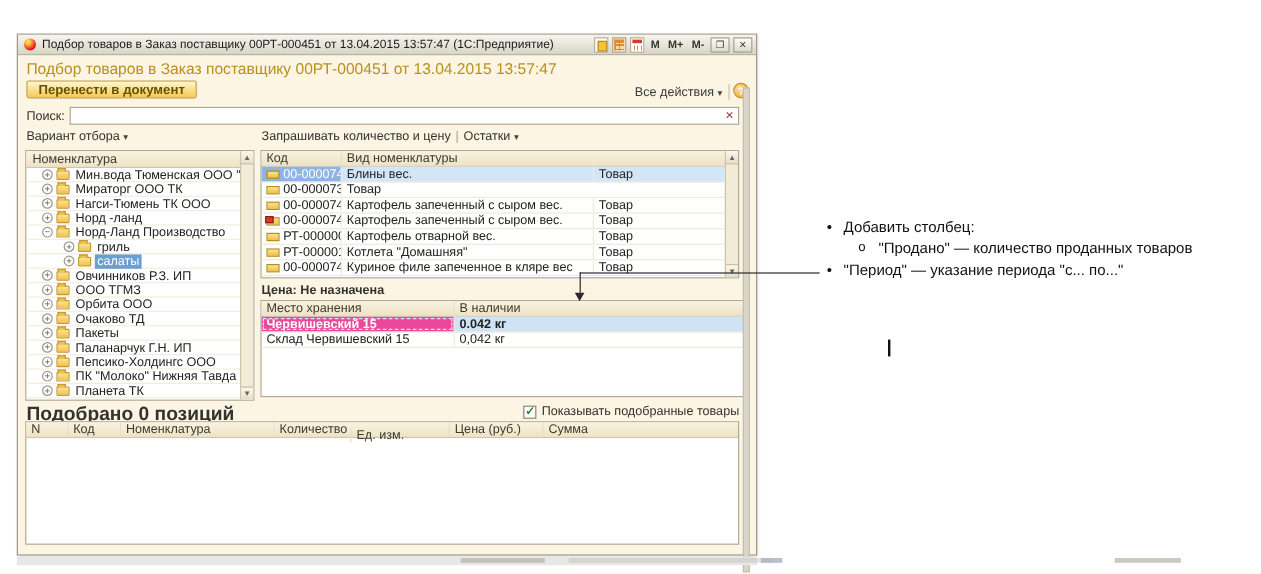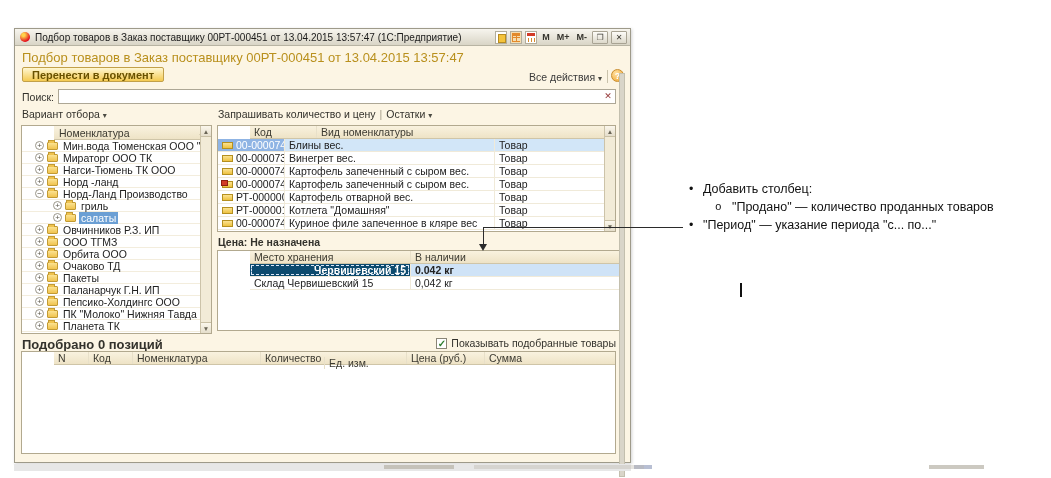--- a/index.html
+++ b/index.html
@@ -50,21 +50,21 @@
   .clear-x { position:absolute; right:1px; top:1px; width:12px; height:11px; font-size:9px; line-height:11px;
         text-align:center; color:#973b3b; cursor:default; }
 
   .linkbar { position:absolute; left:0; top:79px; right:0; height:14px; font-size:10.5px; color:#33322c; }
   .lnk-variant { position:absolute; left:7px; }
   .lnk-right { position:absolute; left:203px; white-space:nowrap; }
   .chev { font-size:8px; color:#4a4a42; }
   .pipe { color:#a49d89; padding:0 4px; }
 
   
-  .panel { position:absolute; background:#fff; border:1px solid #b2a98f;padding-left:32px; }
+  .panel { position:absolute; background:#fff; border:1px solid #b2a98f; }
   .phead { background:linear-gradient(#f9f2df,#eee3c6); border-bottom:1px solid #cfc5a8;
            font-size:10.5px; color:#3c3a31; display:flex; align-items:center; }
   .lane { position:absolute; top:0; right:0; bottom:0; width:11px; background:#f2ebd7; border-left:1px solid #ccc3a9; }
   .sb { height:11px; font-size:6.5px; color:#6b6657; text-align:center; line-height:11px;
         background:linear-gradient(#fbf7ec,#e5decb); border-bottom:1px solid #c9c0a5; }
   .sb.bottom { position:absolute; bottom:0; left:0; right:0; border-top:1px solid #c9c0a5; border-bottom:0; }
 
   
   .tree { left:6px; top:96px; width:191px; height:209px; }
   .tree .phead { height:14px; padding:0 3px; }
@@ -103,25 +103,25 @@
   .price-line { position:absolute; left:203px; top:207px; font-size:10.5px; font-weight:bold; color:#33322c; }
 
   
   .stock { left:202px; top:221px; width:408px; height:81px; }
   .stock .phead { height:13px; }
   .scol-place { width:160px; flex:0 0 auto; }
   .scol-qty { flex:1; border-left:1px solid #e8e0c9; }
   .srow { display:flex; align-items:center; height:13px; font-size:10.5px; border-bottom:1px solid #f0ead9; }
   .srow .scol-qty { border-left:1px solid #f0ead9; }
   .srow.sel { background:#cfe3f7; }
-  .srow.sel .scol-place { background:#0c4a6e; color:#fff; font-weight:bold; outline:1px dashed #d9e6f8; outline-offset:-2px;text-align:right; }
+  .srow.sel .scol-place { background:#ec4899; color:#fff; font-weight:bold; outline:1px dashed #d9e6f8; outline-offset:-2px; }
   .srow.sel .scol-qty { font-weight:bold; }
 
   
-  .footer-count { position:absolute; left:7px; top:308px; font-size:13px; font-weight:bold; color:#33322c; }
+  .footer-count { position:absolute; left:7px; top:308px; font-size:16px; font-weight:bold; color:#33322c; }
   .show-sel { position:absolute; right:14px; top:308px; display:flex; align-items:center; font-size:10.5px; color:#33322c; }
   .cb { width:11px; height:11px; border:1px solid #8a8576; background:#fff; margin-right:4px;
         font-size:10px; line-height:10px; text-align:center; color:#2c7d2c; font-weight:bold; }
 
   .btable { left:6px; top:322px; width:595px; height:103px; }
   .btable .phead { height:13px; }
   .bcell { padding:0 4px; border-left:1px solid #e8e0c9; overflow:hidden; white-space:nowrap; }
   .bcell:first-child { border-left:0; }
   .bc0{width:34px;flex:0 0 auto;} .bc1{width:44px;flex:0 0 auto;} .bc2{width:128px;flex:0 0 auto;}
   .bc3{width:64px;flex:0 0 auto;} .bc4{width:82px;flex:0 0 auto;margin-top:10px;} .bc5{width:78px;flex:0 0 auto;} .bc6{flex:1;}
@@ -305,21 +305,20 @@
               <span>00-00007493</span>
             </span>
             <span class="pcell col-name">Блины вес.</span>
             <span class="pcell col-type">Товар</span>
           </div>
         <div class="prow">
             <span class="pcell col-code">
               <i class="pico"></i>
               <span>00-00007359</span>
             </span>
-            <span class="pcell col-name">Винегрет вес.</span>
             <span class="pcell col-type">Товар</span>
           </div>
         <div class="prow">
             <span class="pcell col-code">
               <i class="pico"></i>
               <span>00-00007425</span>
             </span>
             <span class="pcell col-name">Картофель запеченный с сыром вес.</span>
             <span class="pcell col-type">Товар</span>
           </div>

